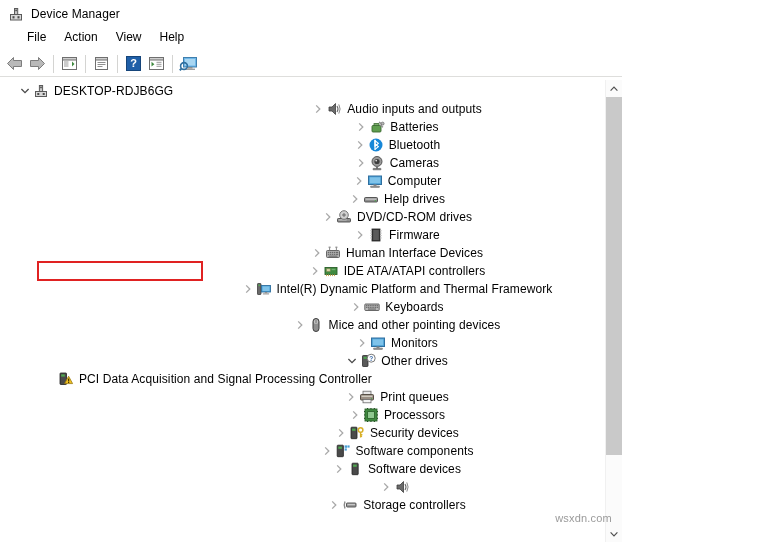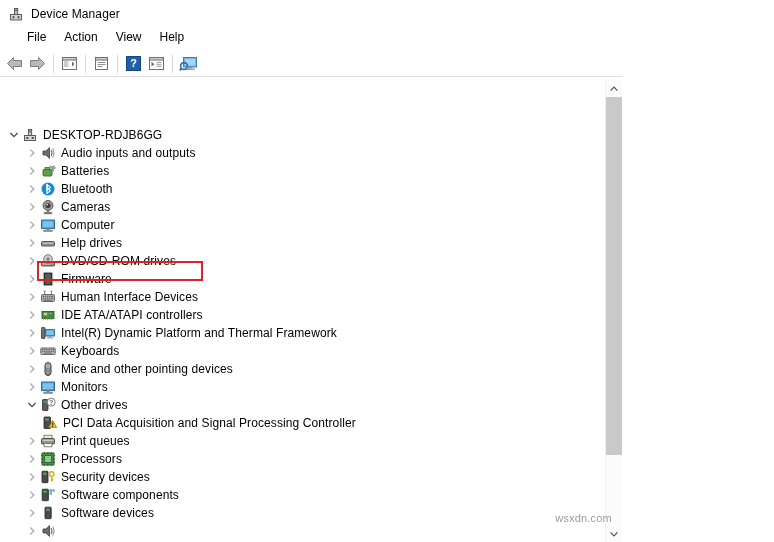--- a/index.html
+++ b/index.html
@@ -112,23 +112,23 @@
     position: relative;
   }
   .label {
     font-size: 12px;
     color: #000000;
     line-height: 16px;
     letter-spacing: 0.1px;
   }
 
   
-  .lvl0 { padding-left: 6px; margin-top: 44px; }
-  .lvl1 { padding-left: 24px; }
-  .lvl2 { padding-left: 42px; }
+  .lvl0 { padding-left: 17px; }
+  .lvl1 { padding-left: 36px; justify-content: center; }
+  .lvl2 { padding-left: 58px; }
 
   
   #highlight-box {
     position: absolute;
     left: 37px; top: 180px;
     width: 164px; height: 20px;
     border: 2px solid #e02222;
     pointer-events: none;
   }
 

